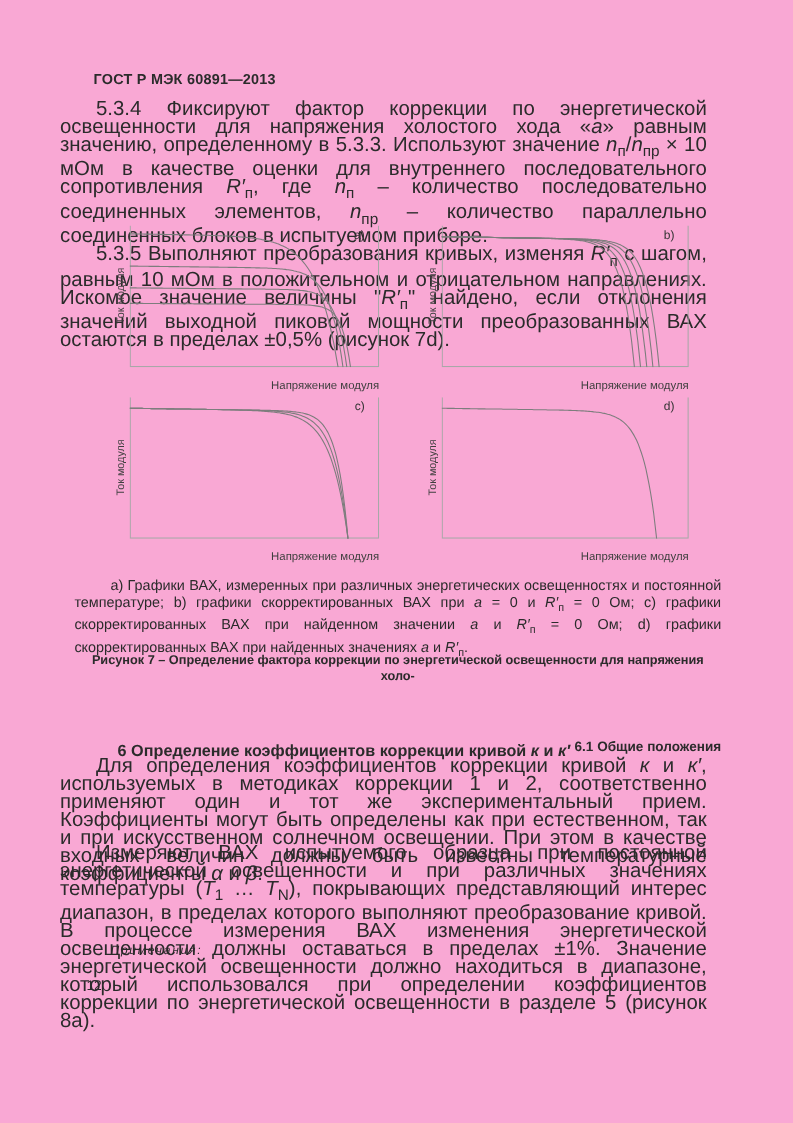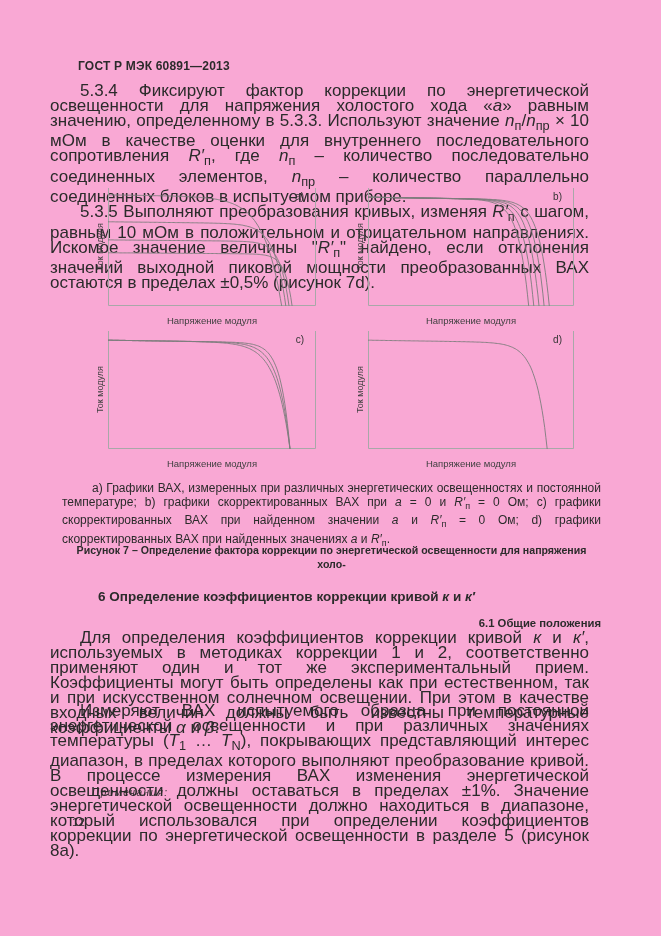--- a/index.html
+++ b/index.html
@@ -23,21 +23,21 @@
   .charts-area{position:absolute;left:0;top:0;width:661px;height:0;}
   .chart{position:absolute;display:flex;align-items:flex-start;}
   .ylab{
     width:16px;height:117px;
     display:flex;align-items:center;justify-content:center;
     writing-mode:vertical-rl;transform:rotate(180deg);
     font-size:9px;color:#3f3f3f;white-space:nowrap;
   }
   .plotcol{position:relative;}
   .plab{position:absolute;top:3px;right:12px;font-size:10px;color:#333;}
-  .xlab{text-align:center;font-size:9.5px;color:#3f3f3f;margin-top:5px;}
+  .xlab{text-align:right;font-size:9.5px;color:#3f3f3f;margin-top:5px;}
   .fignote{
     position:absolute;left:62px;width:539px;
     font-size:12px;line-height:14px;text-align:justify;
   }
   .fignote p{margin:0;text-indent:30px;}
   .figcap{
     position:absolute;left:62px;width:539px;
     font-size:10.6px;line-height:14px;text-align:center;font-weight:bold;
   }
   .h-main{
@@ -132,21 +132,21 @@
   </div>
 
   <div class="fignote" style="top:481px;">
     <p>а) Графики ВАХ, измеренных при различных энергетических освещенностях и постоянной температуре; b) графики скорректированных ВАХ при <i>а</i> = 0 и <i>R′</i><sub>п</sub> = 0 Ом; c) графики скорректированных ВАХ при найденном значении <i>а</i> и <i>R′</i><sub>п</sub> = 0 Ом; d) графики скорректированных ВАХ при найденных значениях <i>а</i> и <i>R′</i><sub>п</sub>.</p>
   </div>
 
   <div class="figcap" style="top:543px;">
     <div>Рисунок 7 – Определение фактора коррекции по энергетической освещенности для напряжения холо-</div>
   </div>
 
-  <h2 class="h-main" style="top:589px;">6 Определение коэффициентов коррекции кривой <i>к</i> и <i>к′</i></h2>
+  <h2 class="h-main" style="top:618px;">6 Определение коэффициентов коррекции кривой <i>к</i> и <i>к′</i></h2>
 
   <h3 class="h-sub" style="top:617px;">6.1 Общие положения</h3>
   <div class="body-block" style="top:630px;">
     <p>Для определения коэффициентов коррекции кривой <i>к</i> и <i>к′</i>, используемых в методиках коррекции 1 и 2, соответственно применяют один и тот же экспериментальный прием. Коэффициенты могут быть определены как при естественном, так и при искусственном солнечном освещении. При этом в качестве входных величин должны быть известны температурные коэффициенты <i>α</i> и <i>β</i>.</p>
   </div>
 
   <div class="body-block" style="top:703px;">
     <p>Измеряют ВАХ испытуемого образца при постоянной  энергетической освещенности и при различных значениях температуры (<i>T</i><sub>1</sub> … <i>T</i><sub>N</sub>), покрывающих представляющий интерес диапазон, в пределах которого выполняют преобразование кривой. В процессе измерения ВАХ изменения энергетической освещенности должны оставаться в пределах ±1%. Значение энергетической освещенности должно находиться в диапазоне, который использовался при определении коэффициентов коррекции по энергетической освещенности в разделе 5 (рисунок 8а).</p>
   </div>
 

